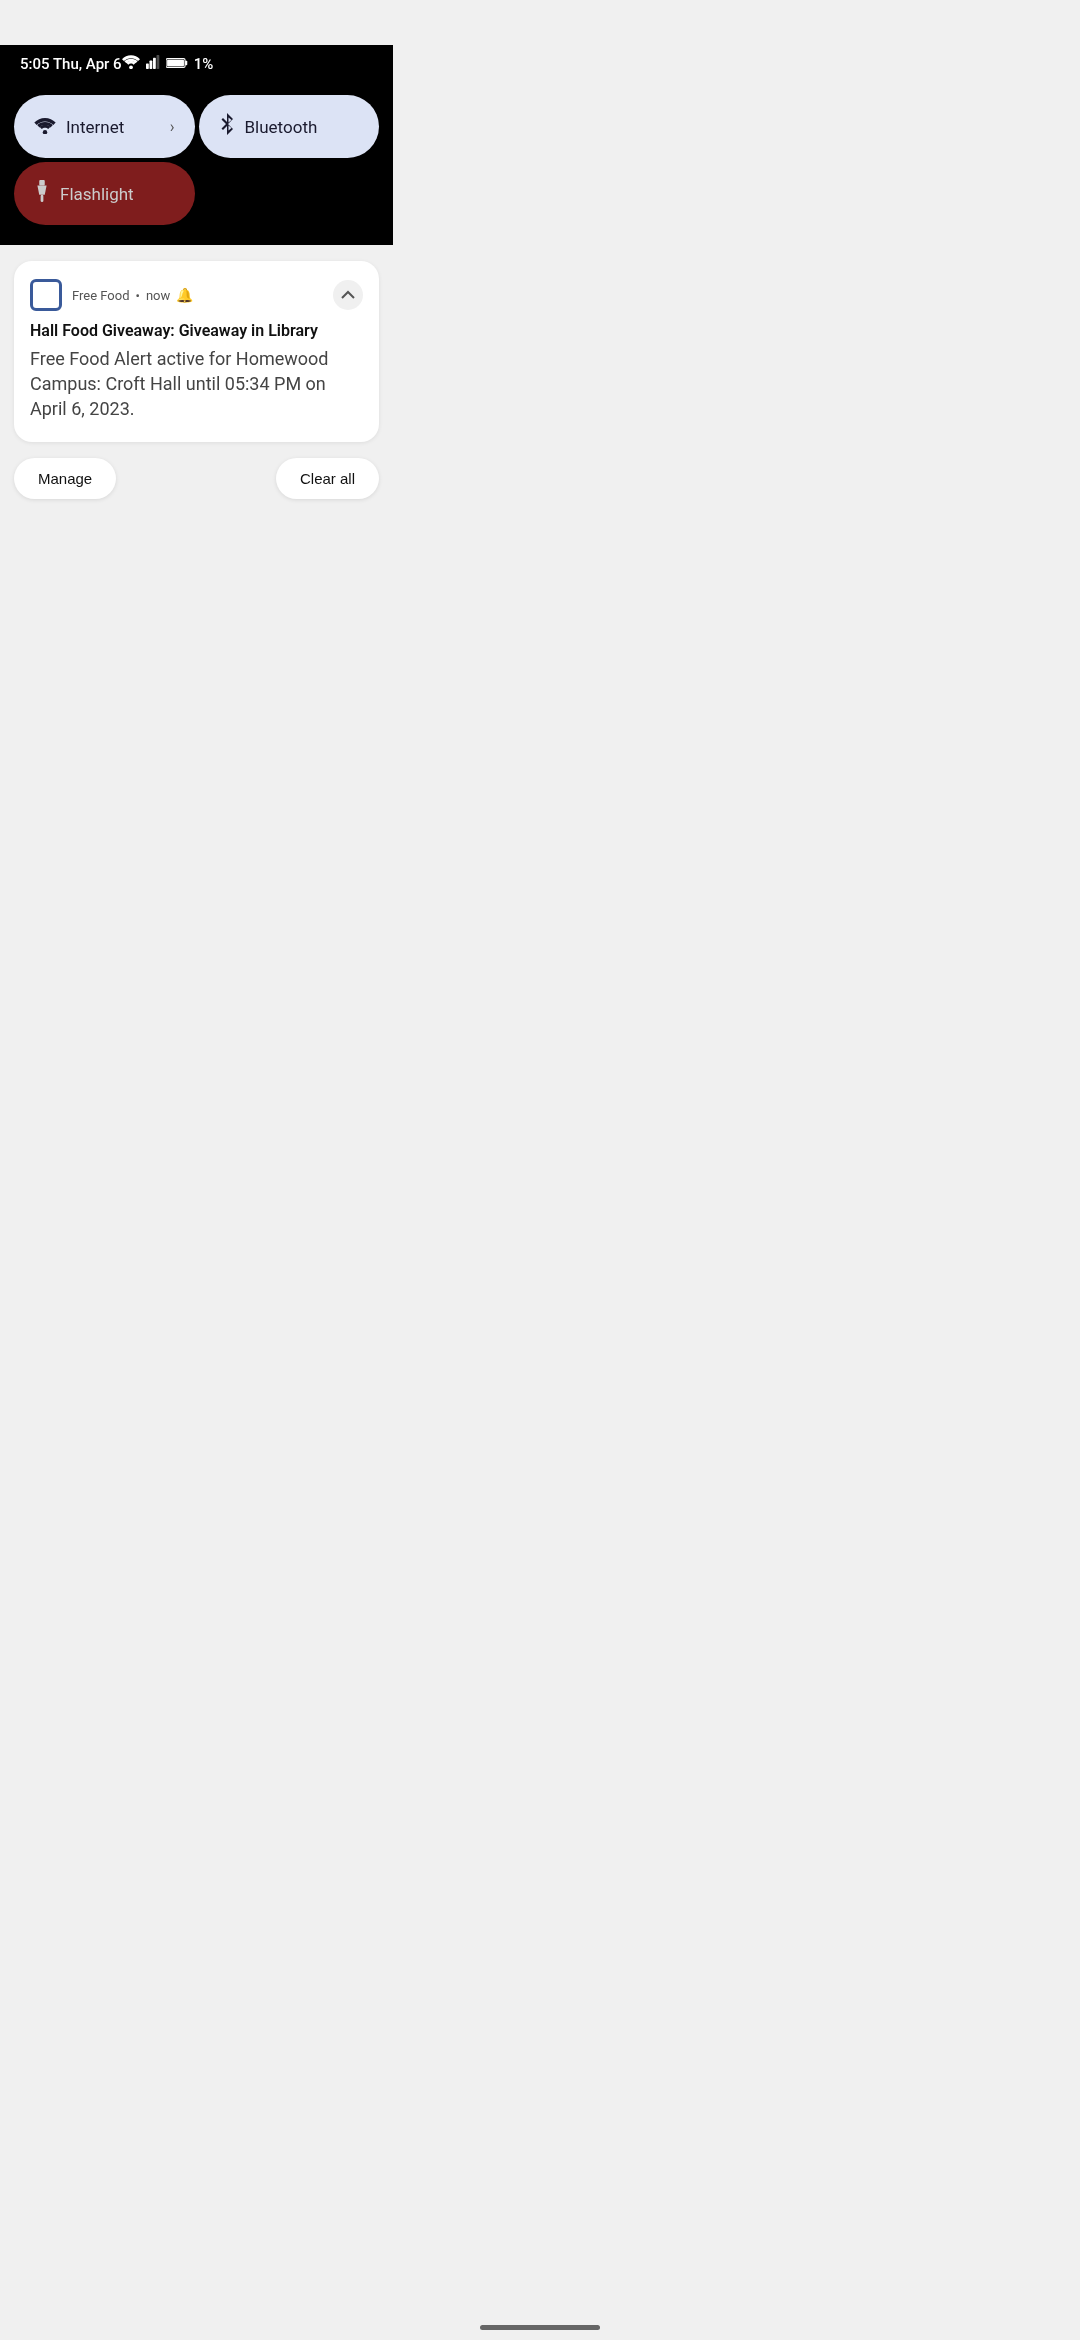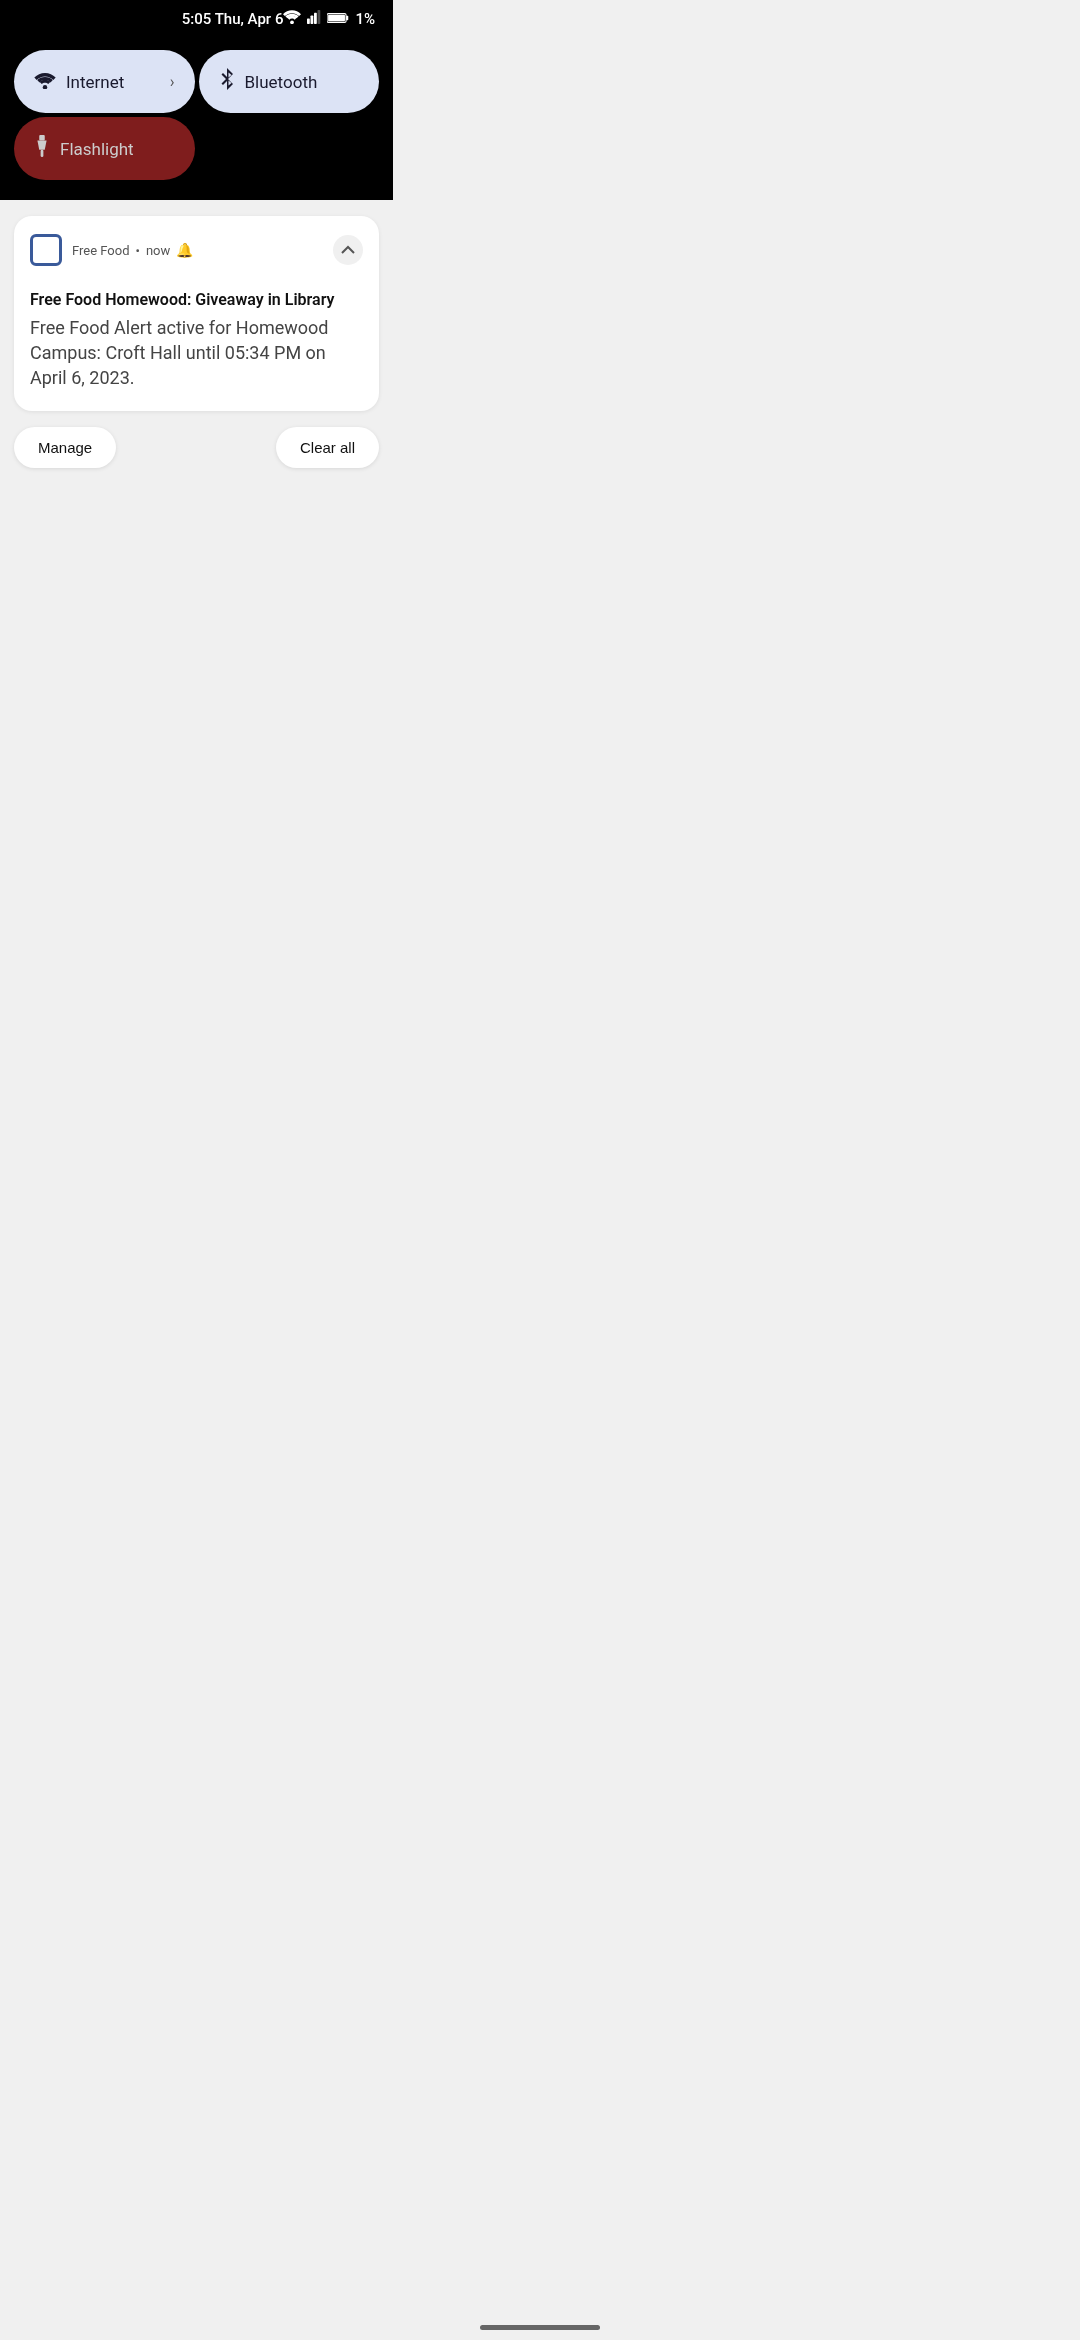--- a/index.html
+++ b/index.html
@@ -14,25 +14,26 @@
       min-height: 852px;
       background: #f0f0f0;
       font-family: 'Roboto', sans-serif;
       overflow-x: hidden;
     }
 
     .status-bar {
       background: #000;
       color: #fff;
       display: flex;
-      justify-content: flex-end;
-      align-items: center;
-      padding: 10px 18px 8px 11px;
+      justify-content: flex-start;
+      align-items: center;
+      padding: 10px 18px 8px 20px;
       font-size: 15px;
       font-weight: 500;
+      margin-top: 45px;
     }
 
     .status-left {
       display: flex;
       align-items: center;
       gap: 4px;
     }
 
     .status-right {
       display: flex;
@@ -90,21 +91,21 @@
       border-radius: 18px;
       padding: 18px 16px 20px 16px;
       margin-bottom: 16px;
       box-shadow: 0 1px 4px rgba(0,0,0,0.08);
     }
 
     .notif-header {
       display: flex;
       align-items: center;
       justify-content: space-between;
-      margin-bottom: 24px;
+      margin-bottom: 10px;
       gap: 43px;
     }
 
     .notif-header-left {
       display: flex;
       align-items: center;
       gap: 10px;
     }
 
     .notif-app-icon {
@@ -269,21 +270,21 @@
           <span>now</span>
           <span class="notif-bell">🔔</span>
         </div>
       </div>
       <div class="notif-chevron">
         <svg width="14" height="10" viewBox="0 0 14 10" fill="none" stroke="#555" stroke-width="2">
           <polyline points="1,8 7,2 13,8"></polyline>
         </svg>
       </div>
     </div>
-    <div class="notif-title">Free Food Homewood: Giveaway in Library</div>
+    <div class="notif-title">Hall Food Giveaway: Giveaway in Library</div>
     <div class="notif-body">Free Food Alert active for Homewood Campus: Croft Hall until 05:34 PM on April 6, 2023.</div>
   </div>
 
   <div class="notif-actions">
     <button class="notif-action-btn">Manage</button>
     <button class="notif-action-btn">Clear all</button>
   </div>
 
 </div>
 

